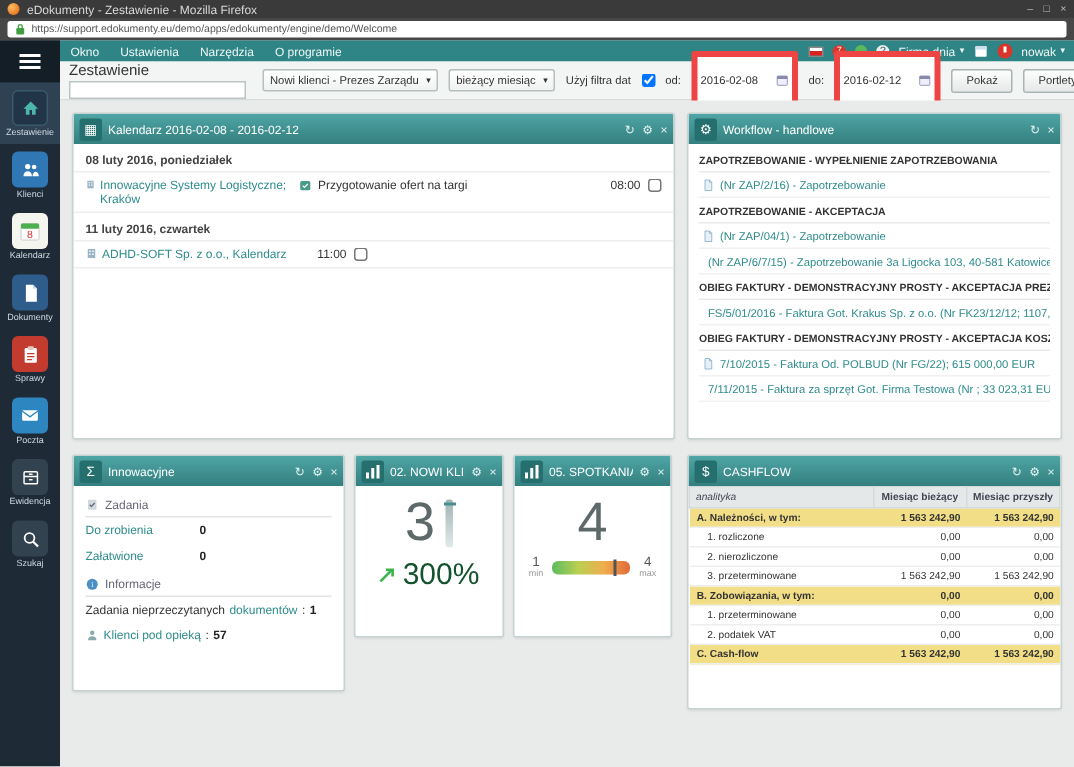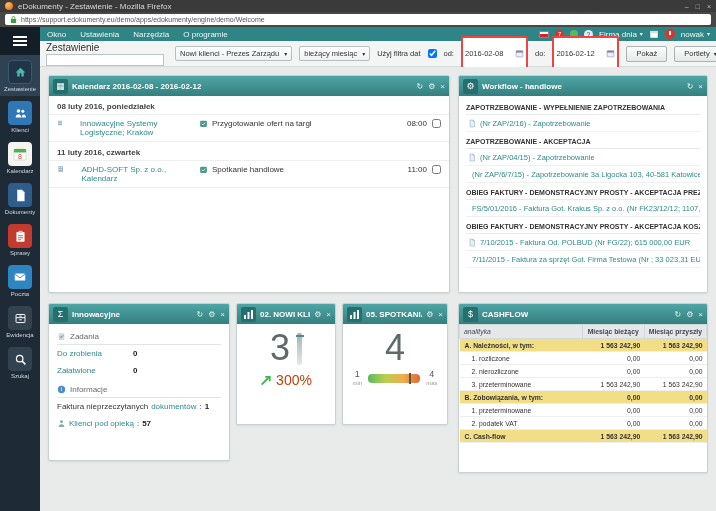--- a/index.html
+++ b/index.html
@@ -45,66 +45,66 @@
   .menu-user{display:flex;align-items:center;gap:3px;cursor:pointer}
   .caret{font-size:6px;line-height:1}
 
   .toolbar{position:absolute;left:40px;top:14px;width:676px;height:26px;background:#f3f4f4;border-bottom:1px solid #d6dbdb;display:flex;align-items:center;padding:1px 6px;gap:7px}
   .title-block{display:flex;flex-direction:column;gap:1px;width:122px;flex:none}
   .page-title{font-size:10px;color:#333}
   .search-input{height:12px;border:1px solid #bcc5c5;background:#fff;font-size:8px;padding:0 3px;width:118px;font-family:"Liberation Sans",sans-serif}
   .ctl-select{height:15px;border:1px solid #b6bfbf;background:linear-gradient(#fff,#f0f2f2);font-size:7.5px;color:#333;display:flex;align-items:center;padding:0 4px;gap:5px;border-radius:2px;cursor:pointer;white-space:nowrap}
   .ctl-label{font-size:7.5px;color:#333;white-space:nowrap}
   .ck{width:9px;height:9px}
-  .date-field{height:15px;border:2px solid #ef4444;background:#fff;display:flex;align-items:center;border-radius:2px;padding:16px 2px;gap:2px}
+  .date-field{height:15px;border:4px solid #ef4444;background:#fff;display:flex;align-items:center;border-radius:2px;padding:16px 2px;gap:2px}
   .date-field input{border:none;width:48px;font-size:7.5px;font-family:"Liberation Sans",sans-serif;color:#333;outline:none}
   .btn{height:16px;border:1px solid #aab3b3;background:linear-gradient(#fdfdfd,#e6e9e9);font-size:7.5px;padding:0 9px;display:flex;align-items:center;gap:4px;border-radius:2px;color:#333;cursor:pointer;white-space:nowrap}
   .portlety{margin-left:auto}
 
   
   .content{position:absolute;left:40px;top:40px;width:676px;height:444px;background:#e9ebeb}
   .portlet{position:absolute;background:#fff;border:1px solid #c7d2d2;border-radius:2px;box-shadow:0 1px 2px rgba(0,0,0,.08);overflow:hidden}
   .p-header{height:20px;background:linear-gradient(#4fa5a5,#347f7f);display:flex;align-items:center;padding:2px 4px;gap:4px}
   .p-icon{width:15px;height:15px;background:#266f6f;border-radius:2px;color:#fff;display:flex;align-items:center;justify-content:center;font-size:9px;flex:none}
-  .p-title{color:#fff;font-size:8px;font-weight:bold;white-space:nowrap;overflow:hidden}
+  .p-title{color:#fff;font-size:8px;font-weight:normal;white-space:nowrap;overflow:hidden}
   .p-tools{margin-left:auto;display:flex;gap:5px;color:#e2f2f2;font-size:8px}
   .p-tools span{cursor:pointer}
   .link{color:#2e8b8b;text-decoration:none;cursor:pointer}
 
   #portlet-kalendarz{left:8px;top:8px;width:402px;height:218px}
   #portlet-workflow{left:418px;top:8px;width:250px;height:218px}
   #portlet-podsumowanie{left:8px;top:236px;width:182px;height:158px}
   #portlet-nowi{left:196px;top:236px;width:100px;height:122px}
   #portlet-spotkania{left:302px;top:236px;width:106px;height:122px}
   #portlet-cashflow{left:418px;top:236px;width:250px;height:170px}
 
   .cal-group{font-size:8px;font-weight:bold;color:#444;padding:6px 8px 3px;border-bottom:1px solid #eee}
   .cal-event{display:flex;align-items:flex-start;padding:4px 8px;border-bottom:1px solid #eee;font-size:8px;gap:4px}
-  .cal-client{width:138px;display:flex;gap:17px;flex:none}
+  .cal-client{width:138px;display:flex;gap:3px;flex:none}
   .cal-subject{flex:1;display:flex;gap:4px;color:#333;align-items:flex-end}
   .cal-time{width:46px;display:flex;justify-content:flex-end;gap:5px;color:#333;flex:none}
   .checkbox{width:9px;height:9px}
 
   .wf-body{padding:2px 7px}
   .wf-sec{font-size:7px;font-weight:bold;color:#333;padding:6px 0 3px;border-bottom:1px solid #eaeaea;white-space:nowrap;overflow:hidden}
   .wf-item{font-size:7.5px;padding:3.5px 0 3.5px 2px;border-bottom:1px solid #f1f1f1;display:flex;gap:4px;white-space:nowrap;overflow:hidden;align-items:center}
 
   .sum-body{padding:2px 8px;font-size:8px}
   .sum-sec{color:#667;padding:6px 0 3px;border-bottom:1px solid #e4e4e4;display:flex;gap:4px;align-items:center}
   .sum-row{display:flex;padding:4px 0;align-items:center}
   .sum-row .lbl{width:76px}
   .sum-val{font-weight:bold;color:#222}
   .sum-info{padding:4px 0;display:flex;gap:3px;align-items:center;flex-wrap:wrap}
 
   .kpi-body{display:flex;flex-direction:column;align-items:center;padding-top:6px}
   .kpi-top{display:flex;align-items:flex-start;gap:7px}
   .kpi-num{font-size:36px;color:#5e6a6a;line-height:1;font-weight:normal}
   .mini-vbar{width:5px;height:32px;background:linear-gradient(#9fb3b3,#e3eaea);border-radius:2px;position:relative;margin-top:3px}
   .mini-vbar:after{content:"";position:absolute;top:2px;left:-1.5px;width:8px;height:2px;background:#4a8f8f}
-  .kpi-change{display:flex;align-items:center;gap:3px;margin-top:6px;color:#c2410c;font-size:14px}
+  .kpi-change{display:flex;align-items:center;gap:3px;margin-top:6px;color:#14532d;font-size:20px}
   .gauge-row{display:flex;align-items:center;justify-content:center;gap:6px;margin-top:4px}
   .gauge-end{display:flex;flex-direction:column;align-items:center;line-height:1.1}
   .gauge-end .b{font-size:9px;color:#555}
   .gauge-end .s{font-size:6px;color:#999}
   .gauge-bar{width:52px;height:9px;border-radius:4px;background:linear-gradient(90deg,#5bbb5e,#b9cf52,#f0ad4e,#e06a38);position:relative}
   .gauge-tick{position:absolute;right:9px;top:-1px;width:2px;height:11px;background:#555}
 
   .cf-table{width:100%;border-collapse:collapse;font-size:6.8px}
   .cf-table th{background:#e4e8e8;color:#445;font-weight:normal;padding:3px 4px;border:1px solid #d4dada;white-space:nowrap}
   .cf-table th.h-lab{text-align:left;font-style:italic}
@@ -343,27 +343,20 @@
           <span class="cal-client">
             <svg width="8" height="8" viewBox="0 0 16 16">
                 <rect x="3" y="2" width="10" height="12" fill="#9ab6c6"></rect>
                 <rect x="5" y="4" width="2" height="2" fill="#fff"></rect>
                 <rect x="9" y="4" width="2" height="2" fill="#fff"></rect>
                 <rect x="5" y="8" width="2" height="2" fill="#fff"></rect>
                 <rect x="9" y="8" width="2" height="2" fill="#fff"></rect>
               </svg>
             <span class="link">ADHD-SOFT Sp. z o.o., Kalendarz</span>
           </span>
-          <span class="cal-subject">
-            <svg width="9" height="9" viewBox="0 0 16 16">
-                <rect x="2" y="3" width="12" height="11" rx="2" fill="#4a9a8a"></rect>
-                <path d="m5 8.5 2 2 4-4" stroke="#fff" fill="none" stroke-width="1.5"></path>
-              </svg>
-            <span>Spotkanie handlowe</span>
-          </span>
           <span class="cal-time">
             <span>11:00</span>
             <input type="checkbox" class="checkbox" style="">
           </span>
         </div>
       </div>
 
       <div class="portlet" id="portlet-workflow">
         <div class="p-header">
           <span class="p-icon">⚙</span>
@@ -381,21 +374,21 @@
                 <path d="M10 1v3h3" fill="none" stroke="#7aa7c7"></path>
               </svg>
             <span class="link">(Nr ZAP/2/16) - Zapotrzebowanie</span>
           </div>
           <div class="wf-sec">ZAPOTRZEBOWANIE - AKCEPTACJA</div>
           <div class="wf-item">
             <svg width="8" height="9" viewBox="0 0 16 16">
                 <path d="M4 1h6l3 3v11H4Z" fill="#e8f0f5" stroke="#7aa7c7" stroke-width="1"></path>
                 <path d="M10 1v3h3" fill="none" stroke="#7aa7c7"></path>
               </svg>
-            <span class="link">(Nr ZAP/04/15) - Zapotrzebowanie</span>
+            <span class="link">(Nr ZAP/04/1) - Zapotrzebowanie</span>
           </div>
           <div class="wf-item">
             <svg width="8" height="9" viewBox="0 0 16 16">
                 <path d="M4 1h6l3 3v11H4Z" fill="#e8f0f5" stroke="#7aa7c7" stroke-width="1"></path>
                 <path d="M10 1v3h3" fill="none" stroke="#7aa7c7"></path>
               </svg>
             <span class="link">(Nr ZAP/6/7/15) - Zapotrzebowanie 3a Ligocka 103, 40-581 Katowice</span>
           </div>
           <div class="wf-sec">OBIEG FAKTURY - DEMONSTRACYJNY PROSTY - AKCEPTACJA PREZESA</div>
           <div class="wf-item">
@@ -450,21 +443,21 @@
             <span class="sum-val">0</span>
           </div>
           <div class="sum-sec">
             <svg width="9" height="9" viewBox="0 0 16 16">
                 <circle cx="8" cy="8" r="6.5" fill="#4a90c4"></circle>
                 <text x="8" y="11" font-size="9" fill="#fff" text-anchor="middle" font-family="Liberation Serif">i</text>
               </svg>
             <span>Informacje</span>
           </div>
           <div class="sum-info">
-            <span>Faktura nieprzeczytanych</span>
+            <span>Zadania nieprzeczytanych</span>
             <span class="link">dokumentów</span>
               <span>:</span>
             <span class="sum-val">1</span>
           </div>
           <div class="sum-info">
             <svg width="9" height="9" viewBox="0 0 16 16" fill="#8aa">
                 <circle cx="8" cy="5" r="2.6"></circle>
                 <path d="M3 14c0-3 2.2-4.7 5-4.7s5 1.7 5 4.7Z"></path>
               </svg>
             <span class="link">Klienci pod opieką</span>

